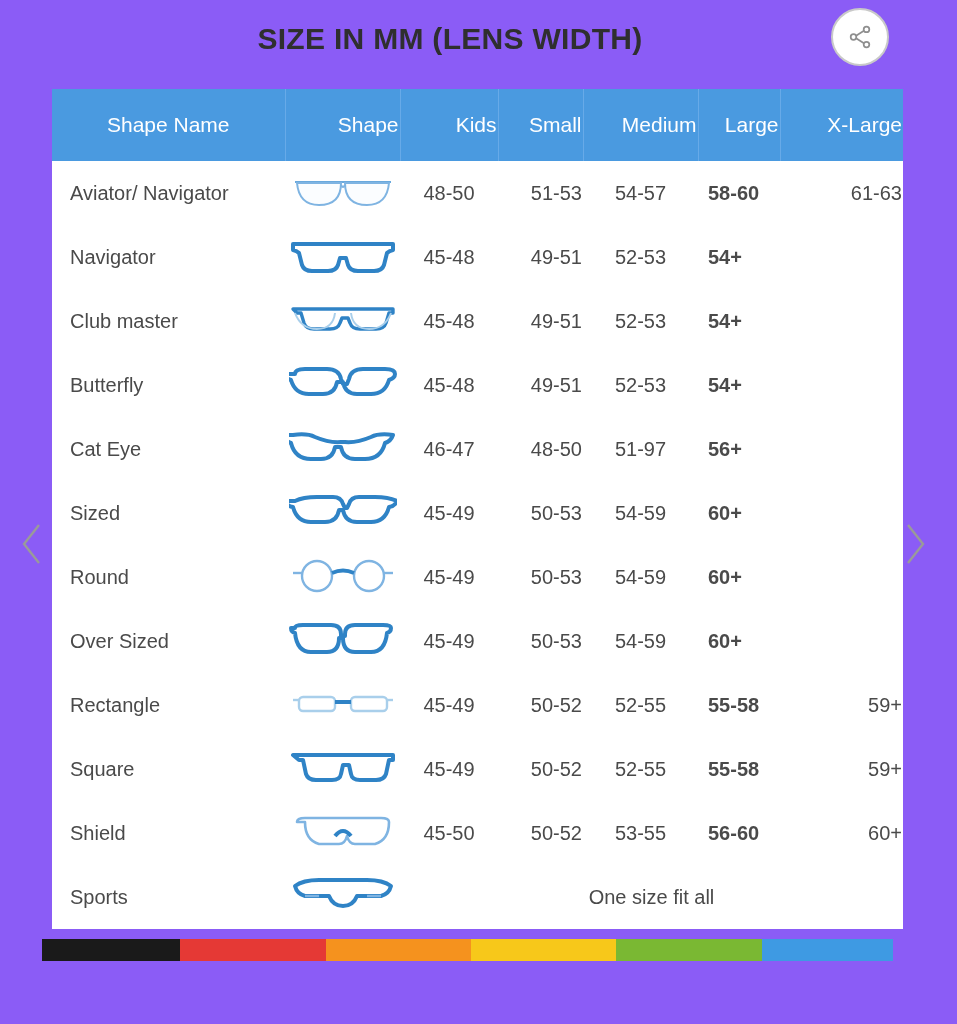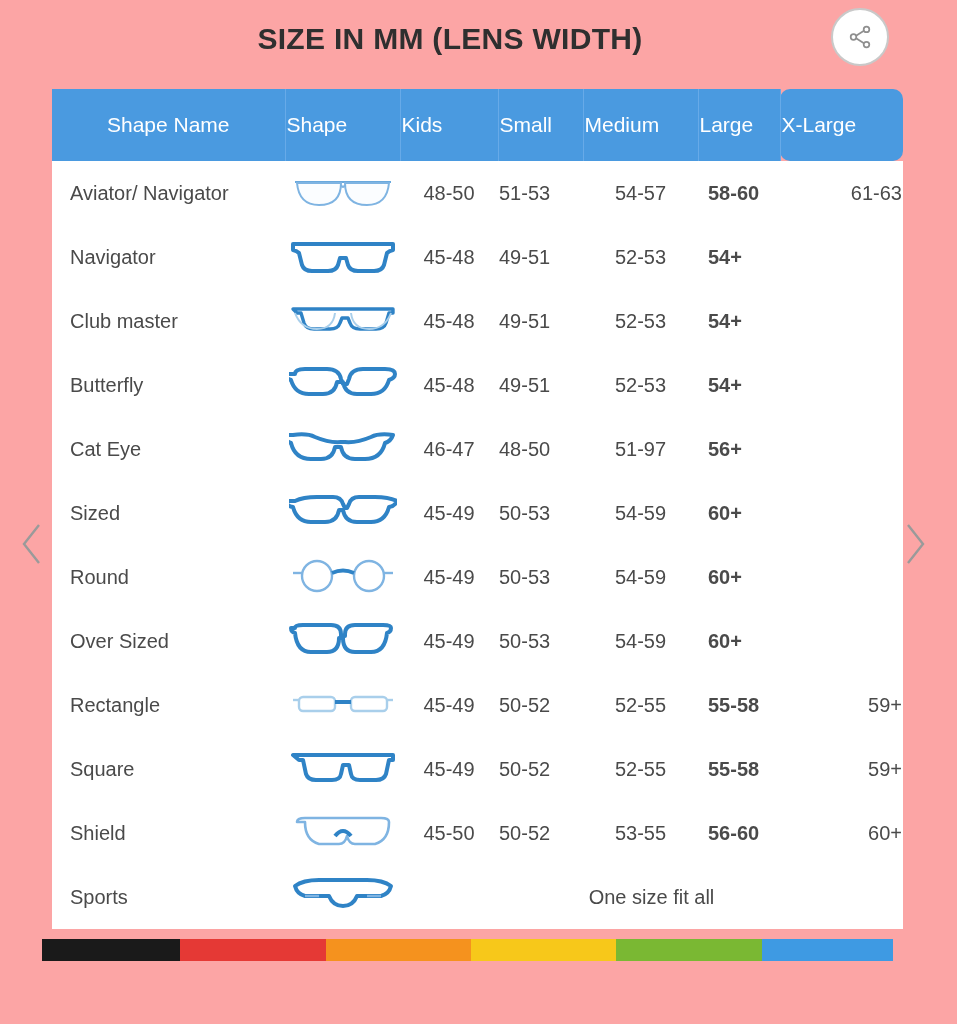--- a/index.html
+++ b/index.html
@@ -12,21 +12,21 @@
     height: 1024px;
     font-family: "Liberation Sans", sans-serif;
     color: #3b3b3b;
     position: relative;
     overflow: hidden;
   }
   .page {
     position: relative;
     width: 957px;
     height: 1024px;
-    background: #fca5a5;
+    background: #8b5cf6;
   }
 
   
   .share-btn {
     position: absolute;
     top: 8px;
     right: 68px;
     width: 58px;
     height: 58px;
     border-radius: 50%;
@@ -66,23 +66,23 @@
     table-layout: fixed;
   }
   table.size-table thead th {
     background: #4a9ae0;
     color: #ffffff;
     font-weight: normal;
     font-size: 21px;
     height: 70px;
     vertical-align: middle;
     border-right: 1px solid #67aae8;
-    text-align: left;
-  }
-  table.size-table thead th:last-child { border-right: none; border-radius: 10px; }
+    text-align: right;
+  }
+  table.size-table thead th:last-child { border-right: none; }
   table.size-table thead th.shape-name-col { text-align: center; }
 
   col.c-name   { width: 233px; }
   col.c-shape  { width: 115px; }
   col.c-kids   { width: 98px; }
   col.c-small  { width: 85px; }
   col.c-medium { width: 115px; }
   col.c-large  { width: 82px; }
   col.c-xlarge { width: 123px; }
 
@@ -101,21 +101,21 @@
     margin-top: 34px;
   }
   td.shape-cell {
     text-align: center;
     padding: 0;
   }
   td.val-cell {
     text-align: center;
   }
   td.val-cell.kids   { text-align: center; }
-  td.val-cell.small  { text-align: left; }
+  td.val-cell.small  { text-align: right; }
   td.val-cell.medium { text-align: center; }
   td.val-cell.large  { text-align: left; padding-left: 10px; font-weight: bold; }
   td.val-cell.xlarge { text-align: right; padding-left: 16px; }
   td.onesize {
     text-align: center;
     font-size: 20px;
     color: #4a4a4a;
   }
 
   .glyph { display: block; margin: 0 auto; }

